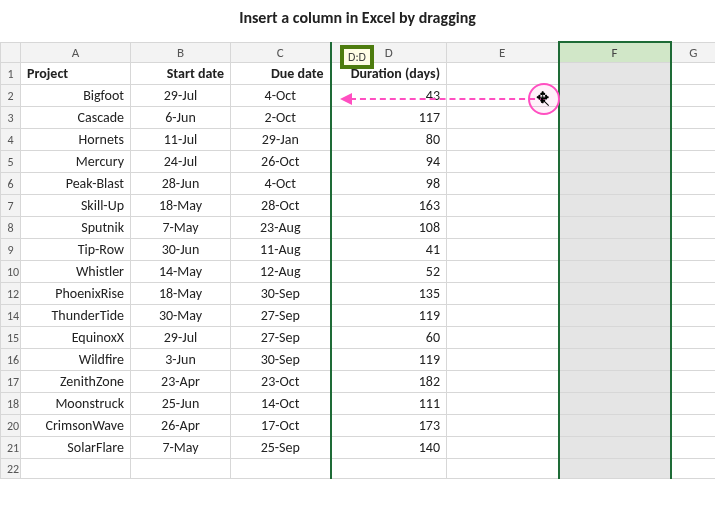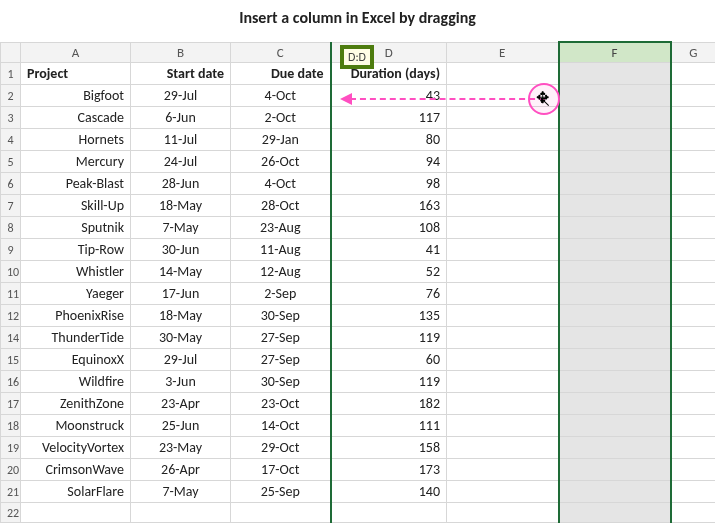--- a/index.html
+++ b/index.html
@@ -256,30 +256,20 @@
         <th class="rowh">10</th>
         <td class="cell txt">Whistler</td>
         <td class="cell date">14-May</td>
         <td class="cell date colC">12-Aug</td>
         <td class="cell num">52</td>
         <td class="cell"></td>
         <td class="cell colF"></td>
         <td class="cell"></td>
       </tr>
     <tr>
-        <th class="rowh">11</th>
-        <td class="cell txt">Yaeger</td>
-        <td class="cell date">17-Jun</td>
-        <td class="cell date colC">2-Sep</td>
-        <td class="cell num">76</td>
-        <td class="cell"></td>
-        <td class="cell colF"></td>
-        <td class="cell"></td>
-      </tr>
-    <tr>
         <th class="rowh">12</th>
         <td class="cell txt">PhoenixRise</td>
         <td class="cell date">18-May</td>
         <td class="cell date colC">30-Sep</td>
         <td class="cell num">135</td>
         <td class="cell"></td>
         <td class="cell colF"></td>
         <td class="cell"></td>
       </tr>
     <tr>
@@ -326,30 +316,20 @@
         <th class="rowh">18</th>
         <td class="cell txt">Moonstruck</td>
         <td class="cell date">25-Jun</td>
         <td class="cell date colC">14-Oct</td>
         <td class="cell num">111</td>
         <td class="cell"></td>
         <td class="cell colF"></td>
         <td class="cell"></td>
       </tr>
     <tr>
-        <th class="rowh">19</th>
-        <td class="cell txt">VelocityVortex</td>
-        <td class="cell date">23-May</td>
-        <td class="cell date colC">29-Oct</td>
-        <td class="cell num">158</td>
-        <td class="cell"></td>
-        <td class="cell colF"></td>
-        <td class="cell"></td>
-      </tr>
-    <tr>
         <th class="rowh">20</th>
         <td class="cell txt">CrimsonWave</td>
         <td class="cell date">26-Apr</td>
         <td class="cell date colC">17-Oct</td>
         <td class="cell num">173</td>
         <td class="cell"></td>
         <td class="cell colF"></td>
         <td class="cell"></td>
       </tr>
     <tr>

